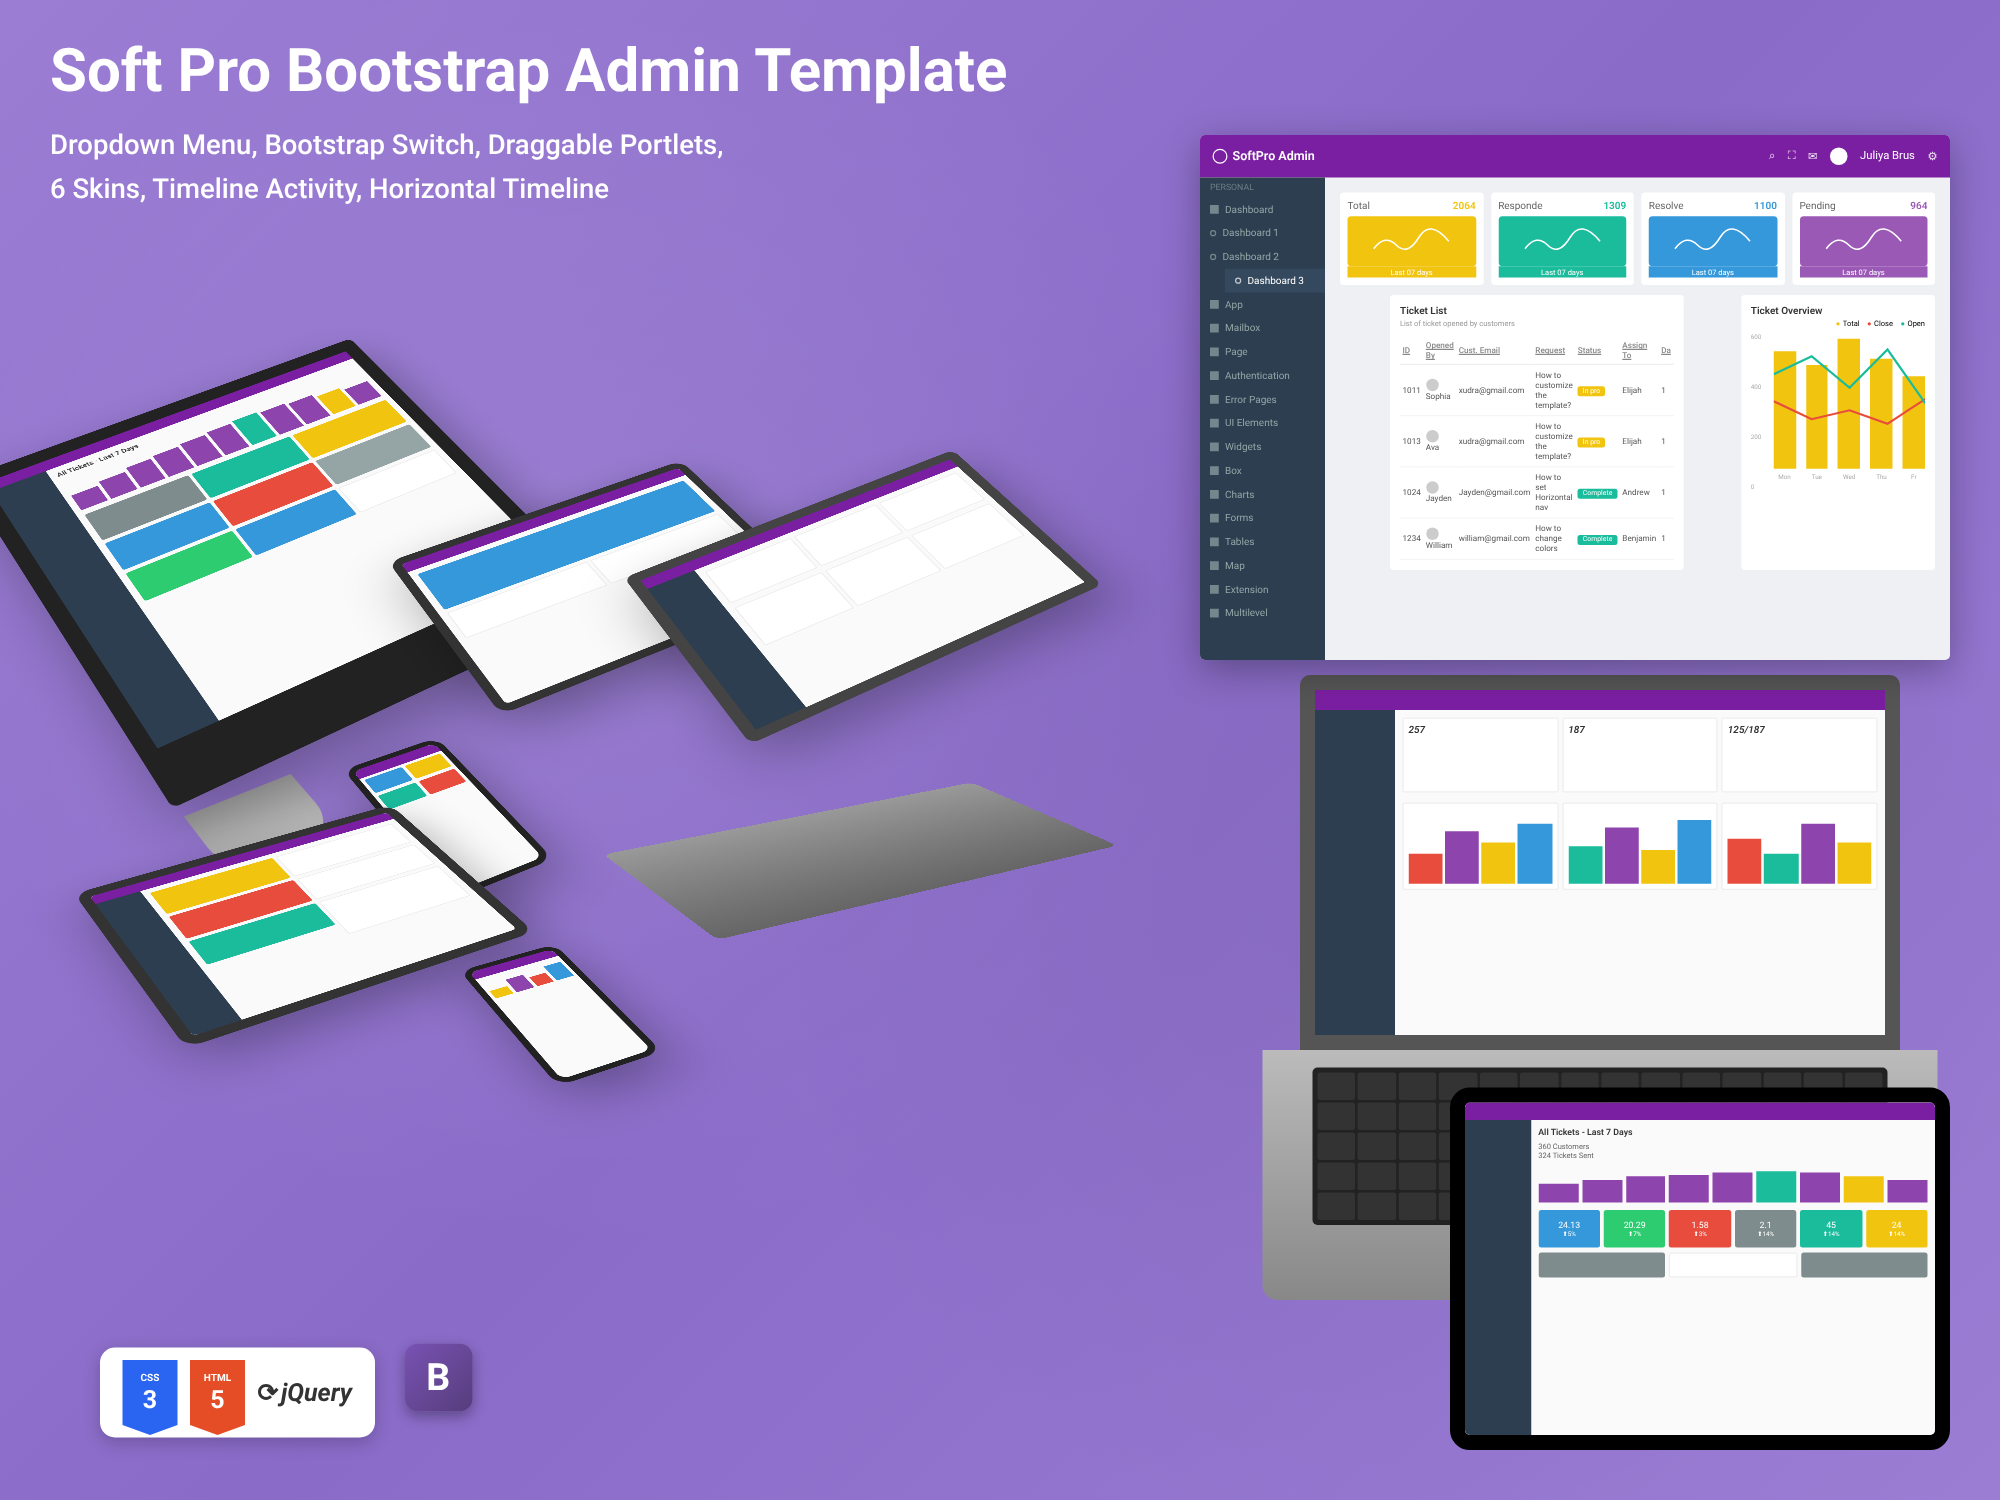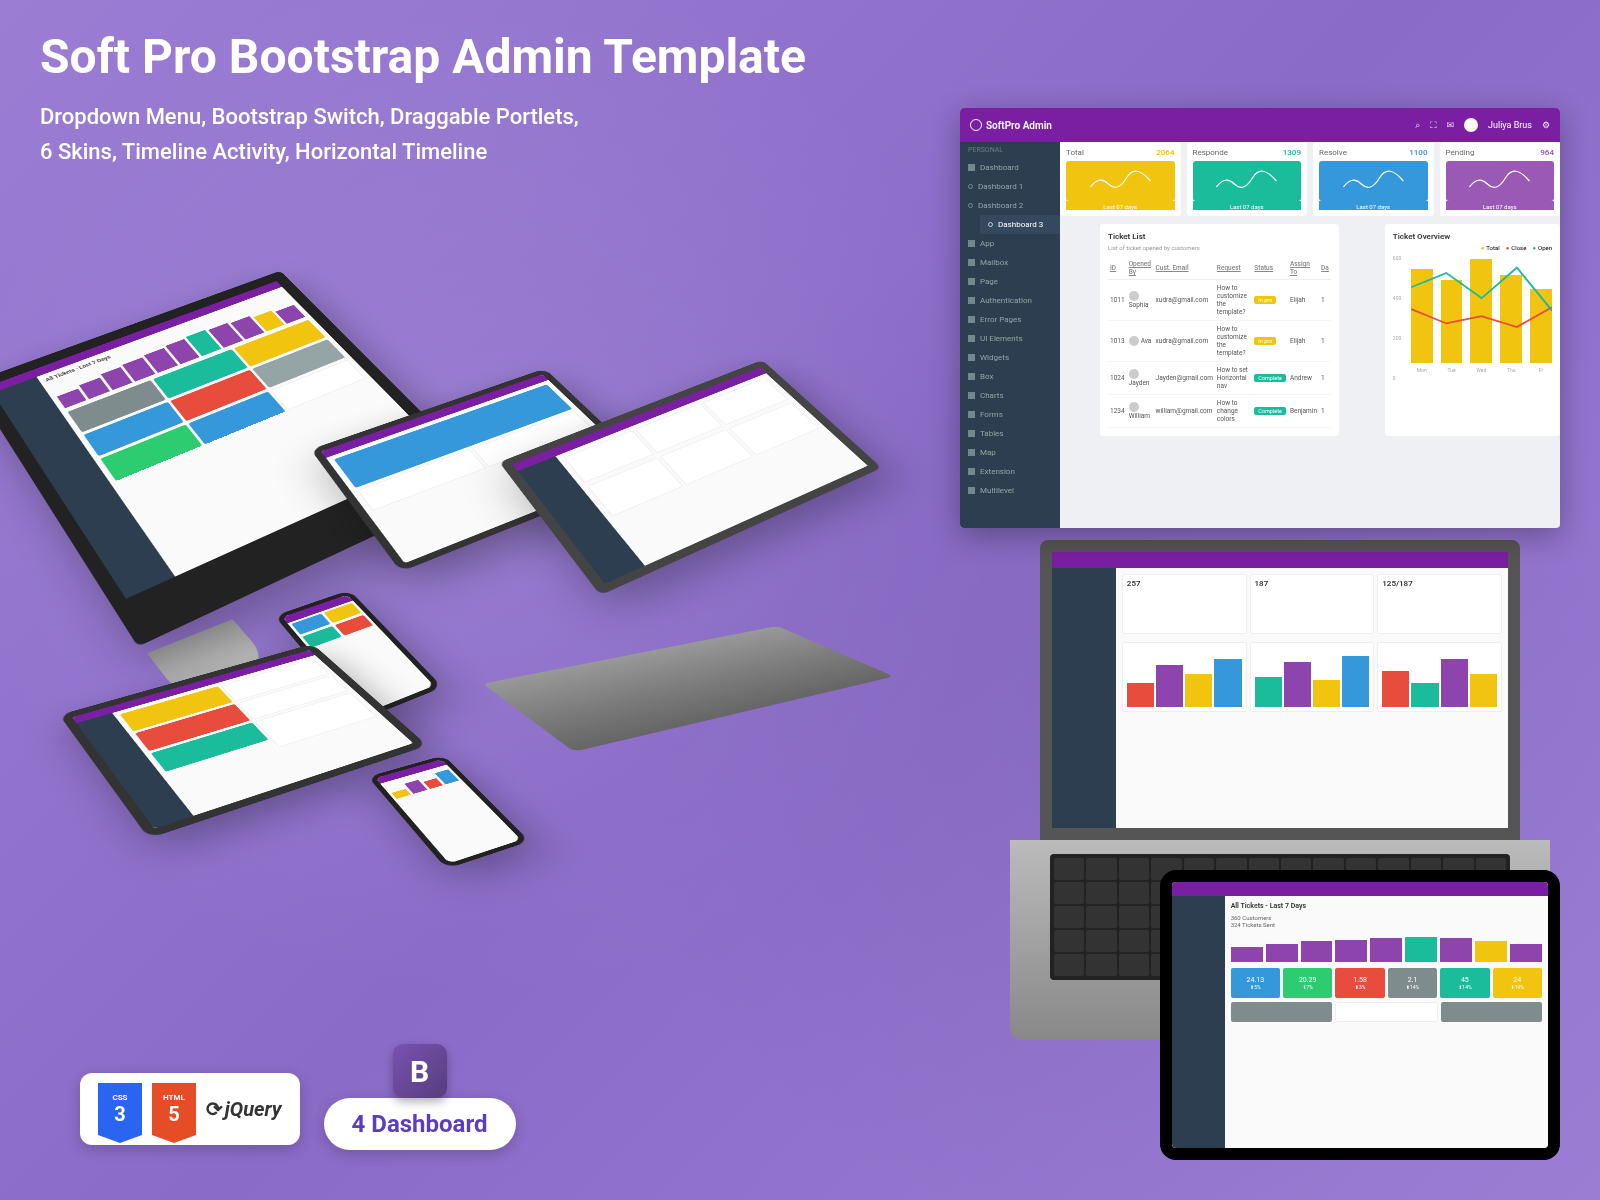--- a/index.html
+++ b/index.html
@@ -21,21 +21,21 @@
 .dash-header-right .avatar { width:14px; height:14px; background:#fff; border-radius:50%; }
 
 .dash-body { display:flex; height:calc(100% - 26px); }
 .dash-sidebar { width:100px; background:#2c3e50; color:#95a5a6; font-size:8px; overflow:hidden; }
 .side-sec { padding:4px 8px; font-size:7px; opacity:0.6; text-transform:uppercase; }
 .side-itm { padding:5px 8px; display:flex; align-items:center; gap:5px; cursor:pointer; }
 .side-itm.active { background:#34495e; color:#fff;margin-left:20px; }
 .side-icon { width:7px; height:7px; background:currentColor; opacity:0.7; }
 .side-icon.circle { border-radius:50%; background:none; border:1px solid currentColor; width:5px; height:5px; }
 
-.dash-main { flex:1; padding:0; overflow:hidden; }
+.dash-main { flex:1; padding:12px; overflow:hidden; }
 .stat-row { display:flex; gap:6px; margin-bottom:8px; }
 .stat-card { flex:1; background:#fff; border-radius:3px; padding:6px; font-size:8px; }
 .stat-top { display:flex; justify-content:space-between; margin-bottom:4px; }
 .stat-label { color:#666; }
 .stat-val { font-weight:600; }
 .stat-chart { height:40px; border-radius:3px; display:flex; align-items:center; justify-content:center; position:relative; }
 .stat-chart svg { width:80%; height:60%; }
 .stat-foot { font-size:6px; color:#fff; text-align:center; padding-top:2px; }
 
 .panel-row { display:flex; gap:6px; }
@@ -89,21 +89,21 @@
 .phone1 .screen { inset:0; }
 
 
 .ipad2 { left:60px; top:380px; width:300px; height:220px; transform:perspective(1200px) rotateX(55deg) rotateZ(-28deg); border:10px solid #333; border-radius:14px; }
 .ipad2 .screen { inset:0; }
 
 .phone2 { left:370px; top:480px; width:90px; height:175px; transform:perspective(1000px) rotateX(55deg) rotateZ(-28deg); border:6px solid #222; border-radius:14px; }
 .phone2 .screen { inset:0; }
 
 
-.laptop-front { position:absolute; right:50px; top:540px; width:540px; z-index:4; }
+.laptop-front { position:absolute; right:50px; top:540px; width:540px; z-index:4;font-style:italic; }
 .lf-screen { width:480px; height:300px; margin:0 auto; background:#555; border:12px solid #555; border-radius:8px 8px 0 0; overflow:hidden; }
 .lf-screen .topbar { height:16px; }
 .lf-base { width:540px; height:200px; background:linear-gradient(#bbb,#888); border-radius:0 0 12px 12px; position:relative; }
 .lf-keys { position:absolute; top:14px; left:40px; right:40px; bottom:60px; background:#222; border-radius:4px; display:grid; grid-template-columns:repeat(14,1fr); grid-template-rows:repeat(5,1fr); gap:2px; padding:4px; }
 .lf-keys div { background:#333; border-radius:2px; }
 .lf-pad { position:absolute; bottom:10px; left:50%; transform:translateX(-50%); width:120px; height:44px; background:#999; border-radius:4px; }
 
 
 .tablet-front { position:absolute; right:40px; bottom:40px; width:400px; height:290px; background:#000; border:12px solid #000; border-radius:16px; z-index:5; overflow:hidden; }
 .tablet-front .topbar { height:14px; }
@@ -694,15 +694,14 @@
         <span class="num">3</span>
       </div>
     <div class="tech-badge html">
         <span class="top">HTML</span>
         <span class="num">5</span>
       </div>
     <span class="jquery">jQuery</span>
   </div>
   <div style="display:flex;flex-direction:column;align-items:center">
     <div class="boot-badge">B</div>
-    <div class="dash-pill">4 Dashboard</div>
   </div>
 </div>
 
 </body></html>

